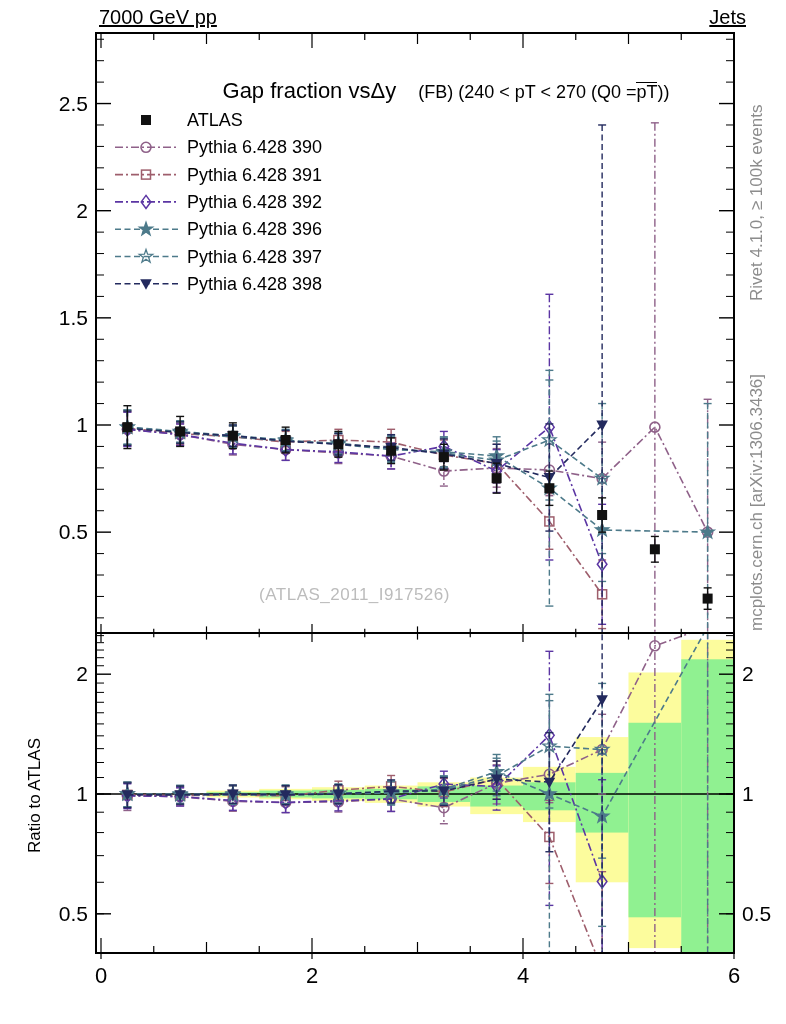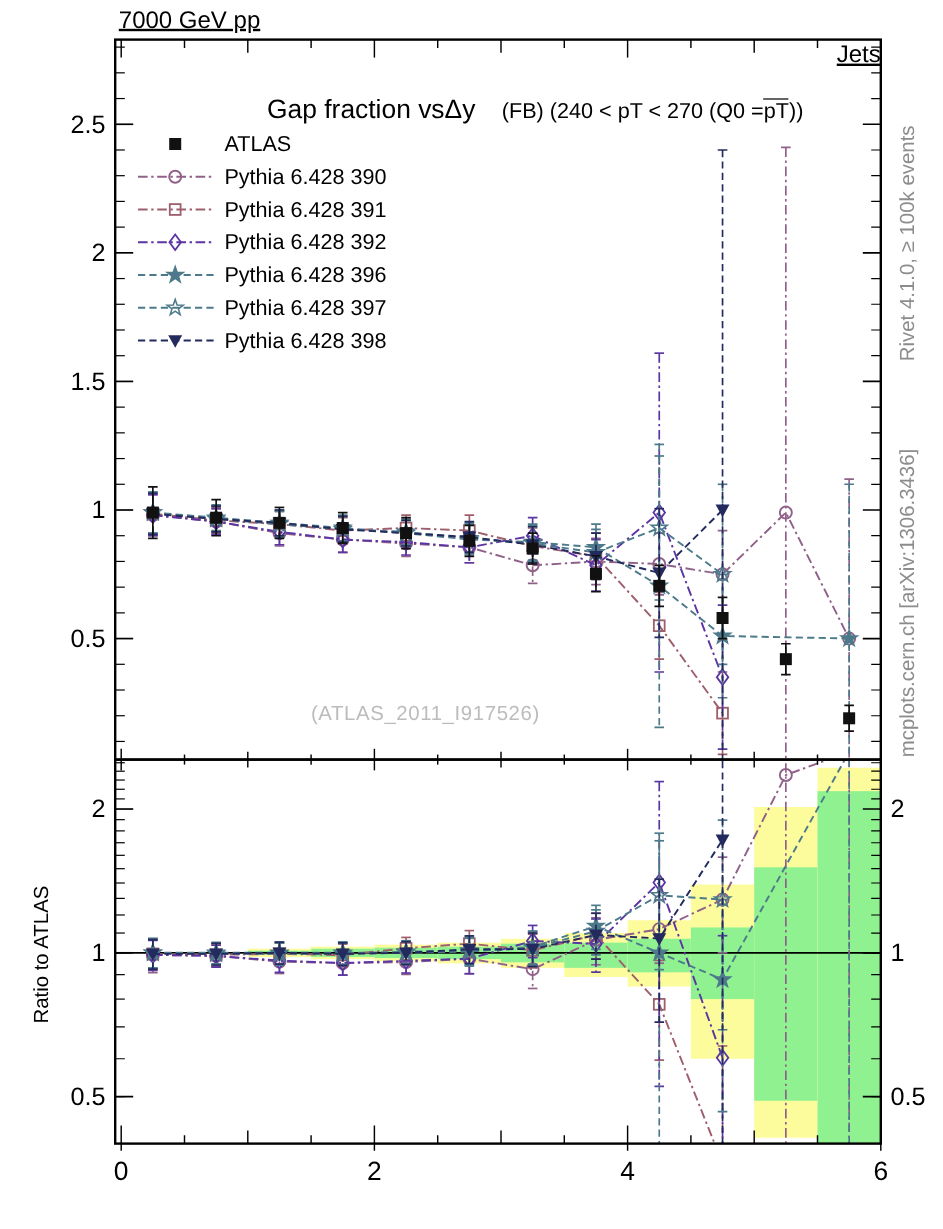--- a/index.html
+++ b/index.html
@@ -2,21 +2,21 @@
 <html><head>
 <meta charset="utf-8">
 <style>
   html,body{margin:0;padding:0;background:#fff;}
   #stage{position:relative;width:786px;height:1024px;background:#ffffff;
          font-family:"Liberation Sans",sans-serif;overflow:hidden;}
   #plot{position:absolute;left:0;top:0;}
   .ov{position:absolute;white-space:nowrap;color:#000;}
   .hdr{font-size:20px;top:6px;text-decoration:underline;}
   #hdr-left{left:99px;}
-  #hdr-right{right:52px;margin-top:29px;}
+  #hdr-right{right:40px;}
   #plot-title{left:96px;top:78px;width:700px;display:flex;justify-content:center;
               align-items:baseline;}
   .t-main{font-size:22px;}
   .t-sub{font-size:18px;margin-left:22px;}
   .t-pt{font-size:18px;border-top:1.6px solid #000;line-height:1;display:inline-block;}
   .t-close{font-size:18px;}
   #watermark{left:96px;top:585px;width:517px;text-align:center;font-size:17px;
              color:#bcbcbc;letter-spacing:.5px;}
   .vtext{transform:rotate(-90deg);transform-origin:0 0;font-size:17px;color:#8c8c8c;}
   #note-rivet{left:747px;top:301px;}

